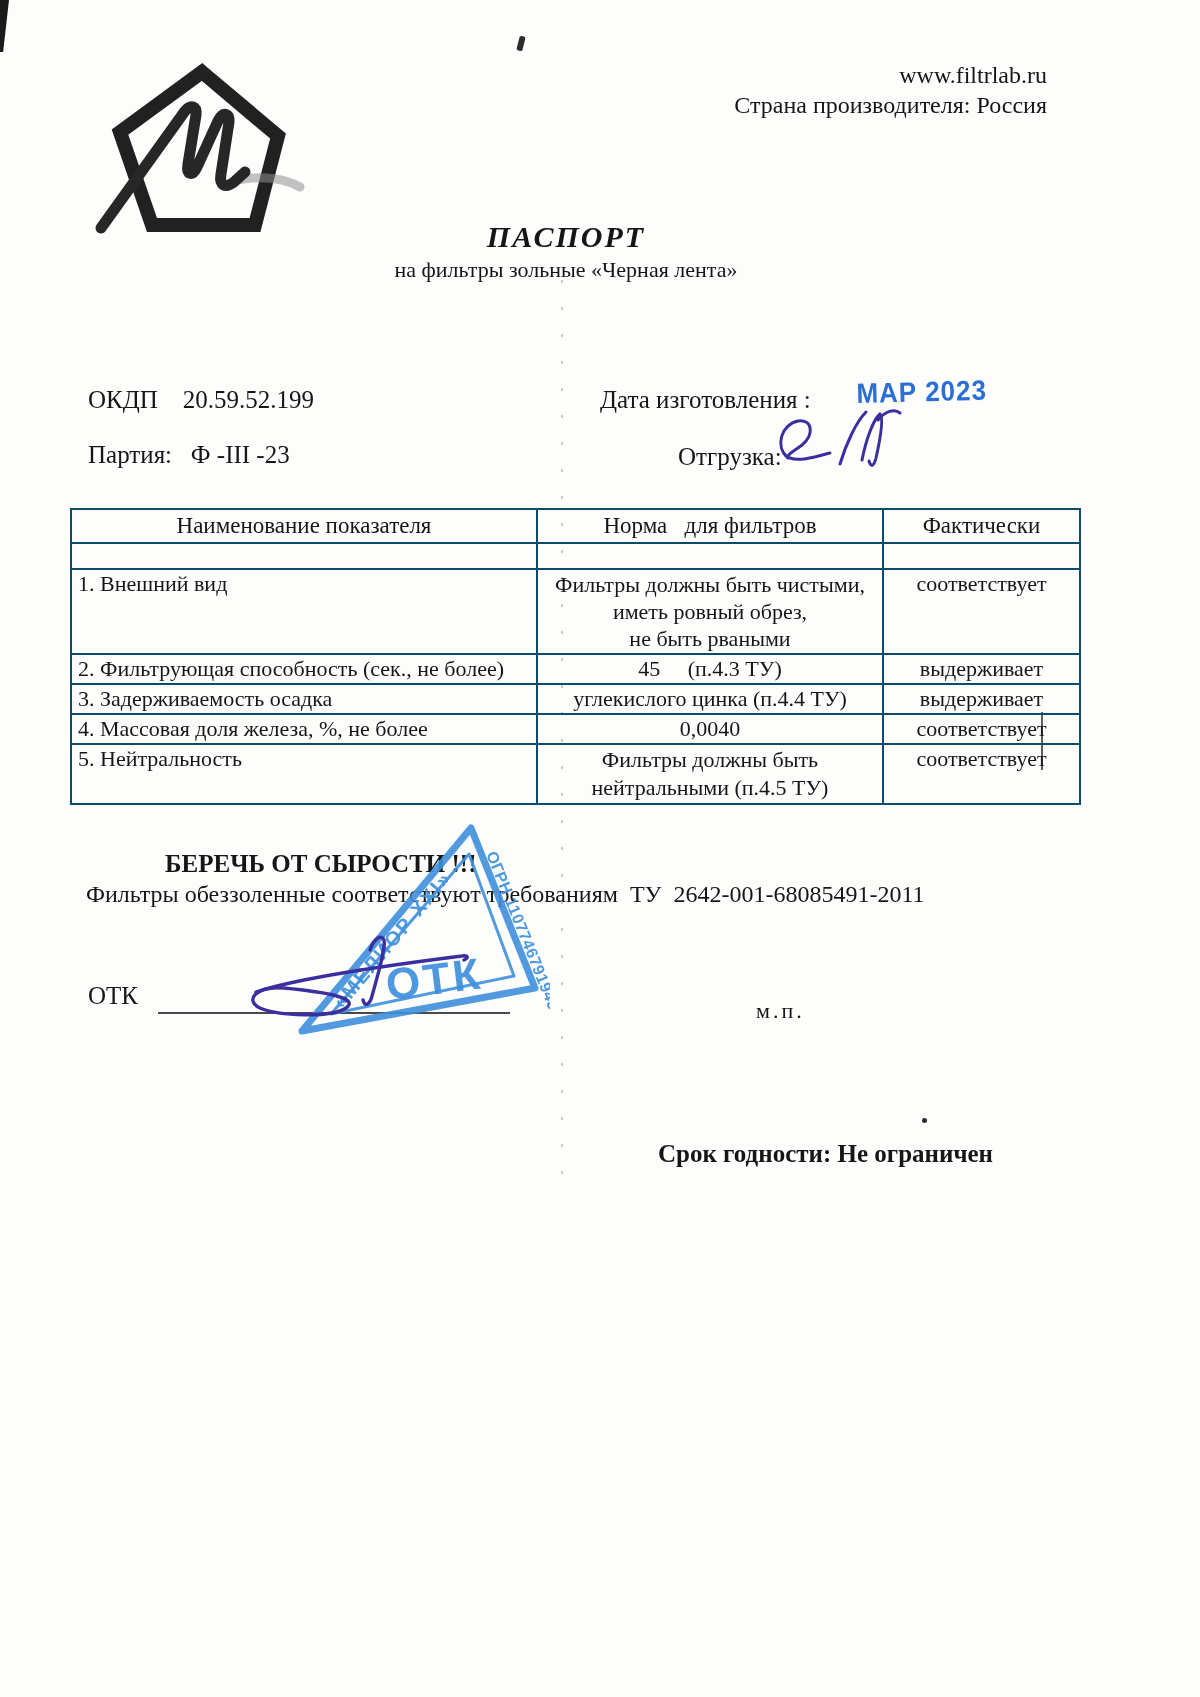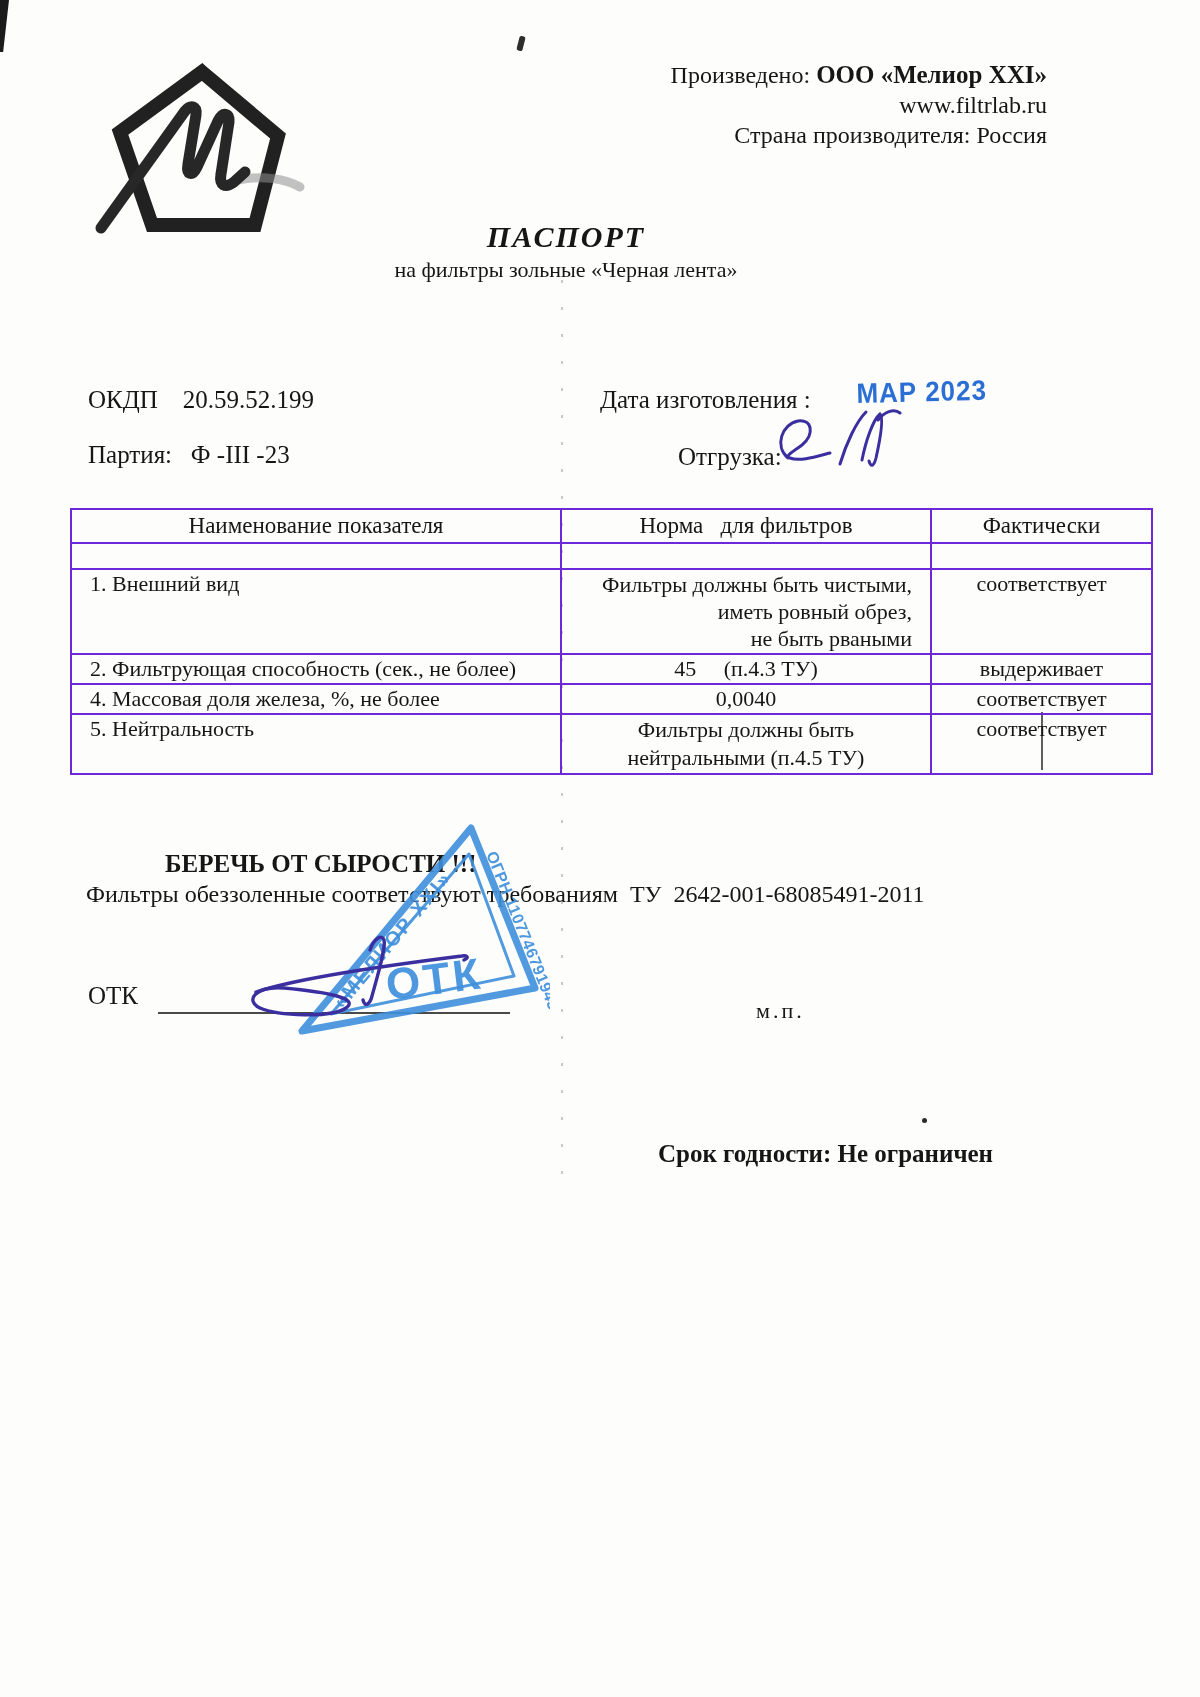--- a/index.html
+++ b/index.html
@@ -40,32 +40,32 @@
     transform:rotate(-1.5deg) scaleX(.93);transform-origin:left top;
   }
 
   
   table.spec{
     top:508px;left:70px;width:967px;
     border-collapse:collapse;table-layout:fixed;
     font-size:22px;
   }
   table.spec td,table.spec th{
-    border:2px solid #6d28d9;
-    padding:1px 18px;
+    border:2px solid #0c4a6e;
+    padding:1px 6px;
     font-weight:normal;
     overflow:hidden;
   }
   table.spec th{font-size:23px;text-align:center;height:30px;}
   .c-name{width:452px;text-align:left;}
   .c-norm{width:332px;text-align:center;}
   .c-act{width:183px;text-align:center;}
   tr.emptyrow td{height:22px;}
   .vtop{vertical-align:top;padding-top:4px;}
-  td.lnorm{text-align:right;padding-left:10px;line-height:27px;}
+  td.lnorm{text-align:center;padding-left:10px;line-height:27px;}
 
   .warning{top:850px;left:165px;font-size:25px;font-weight:bold;}
   .conformity{top:881px;left:86px;font-size:24px;}
 
   .otk{top:982px;left:88px;font-size:25px;}
   .otk-line{top:1012px;left:158px;width:352px;border-top:2px solid #4a4a4a;height:0;}
   .mp{top:998px;left:737px;font-size:22px;letter-spacing:3px;margin-left:19px;}
   .shelf{top:1140px;left:658px;font-size:25px;font-weight:bold;}
 
   
@@ -91,24 +91,20 @@
 
   <svg class="abs" style="top:58px;left:88px;" width="218" height="188" viewBox="0 0 218 188">
     <polygon points="114,14 190,78 167,167 64,167 32,74" fill="none" stroke="#212121" stroke-width="14" stroke-linejoin="miter"></polygon>
     <path d="M 150 122 C 175 117 198 121 212 129" fill="none" stroke="#8f8f8f" stroke-width="9" stroke-linecap="round" opacity="0.55"></path>
     <path d="M 13 170 L 97 53 C 103 46 109 48 108 57 L 100 106
              C 98 117 104 119 109 109 L 130 63 C 135 53 142 55 141 64
              L 133 116 C 131 127 137 131 146 124 L 157 114" fill="none" stroke="#272727" stroke-width="11" stroke-linecap="round" stroke-linejoin="round"></path>
   </svg>
 
   <div class="abs producer">
-    <div>
-      <span>Произведено:</span>
-      <span class="pname">ООО «Мелиор XXI»</span>
-    </div>
     <div>www.filtrlab.ru</div>
     <div>Страна производителя: Россия</div>
   </div>
 
   <div class="abs titlewrap">
     <div class="doc-title">ПАСПОРТ</div>
     <div class="doc-subtitle">на фильтры зольные «Черная лента»</div>
   </div>
 
   <div class="abs body-line pre okdp">ОКДП    20.59.52.199</div>
@@ -147,20 +143,25 @@
 иметь ровный обрез,
 не быть рваными</td>
       <td class="c-act vtop">соответствует</td>
     </tr>
     <tr>
       <td class="c-name">2. Фильтрующая способность (сек., не более)</td>
       <td class="c-norm pre">45     (п.4.3 ТУ)</td>
       <td class="c-act">выдерживает</td>
     </tr>
     <tr>
+      <td class="c-name">3. Задерживаемость осадка</td>
+      <td class="c-norm">углекислого цинка (п.4.4 ТУ)</td>
+      <td class="c-act">выдерживает</td>
+    </tr>
+    <tr>
       <td class="c-name">4. Массовая доля железа, %, не более</td>
       <td class="c-norm">0,0040</td>
       <td class="c-act">соответствует</td>
     </tr>
     <tr>
       <td class="c-name vtop">5. Нейтральность</td>
       <td class="c-norm preline" style="line-height:28px;">Фильтры должны быть
 нейтральными (п.4.5 ТУ)</td>
       <td class="c-act vtop">соответствует</td>
     </tr>

